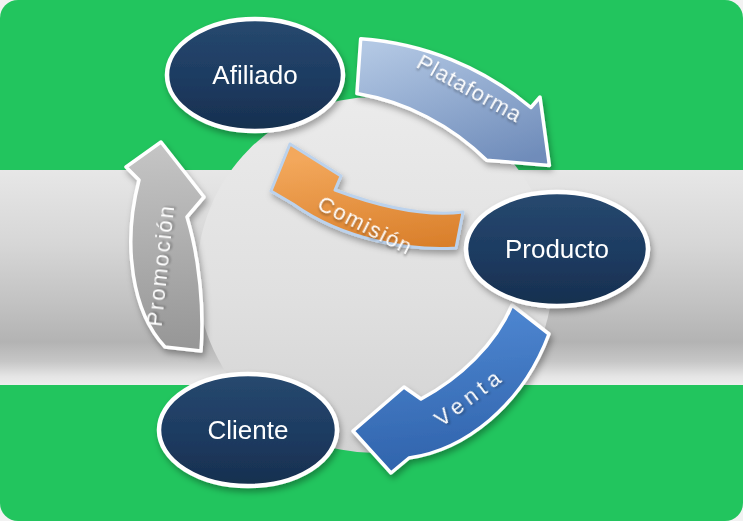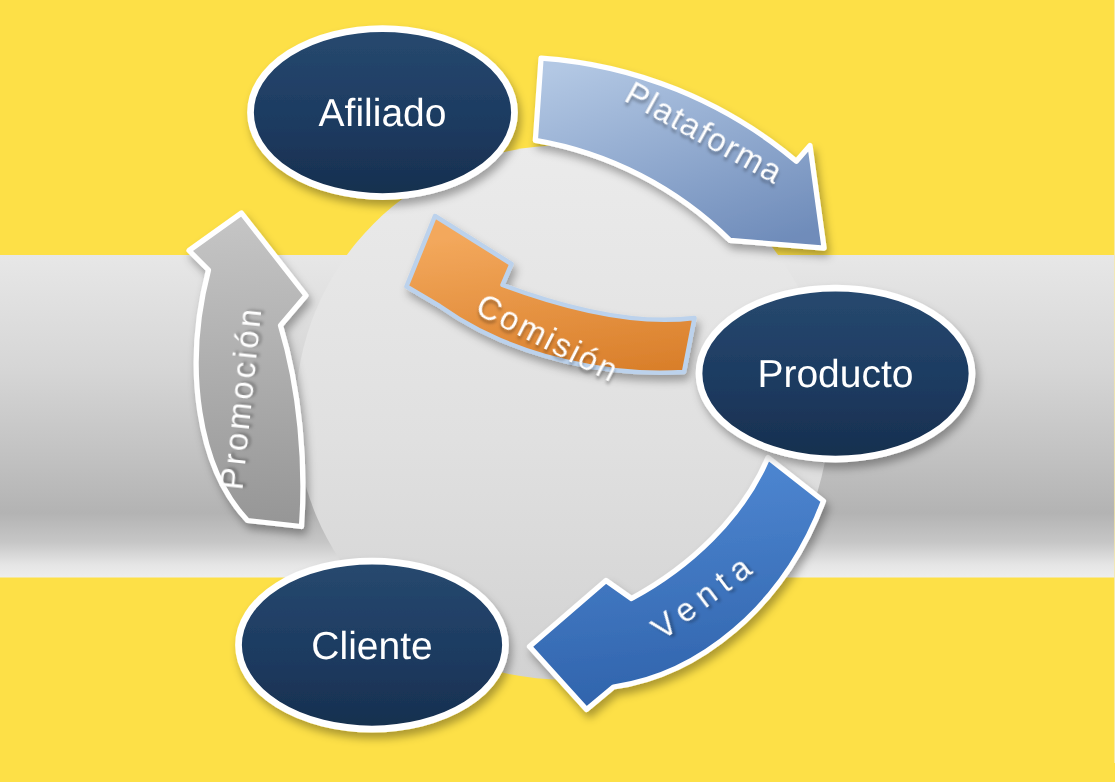--- a/index.html
+++ b/index.html
@@ -8,21 +8,22 @@
     width: 743px;
     height: 521px;
     overflow: hidden;
     background: #f2f2f2;
     font-family: "Liberation Sans", sans-serif;
   }
   .stage {
     position: relative;
     width: 743px;
     height: 521px;
-    background: #fde047;
+    background: #22c55e;
+    border-radius: 18px;
   }
   .mid-band {
     position: absolute;
     left: 0;
     top: 170px;
     width: 743px;
     height: 215px;
     background: linear-gradient(180deg,
       #e7e7e7 0%,
       #d6d6d6 35%,

